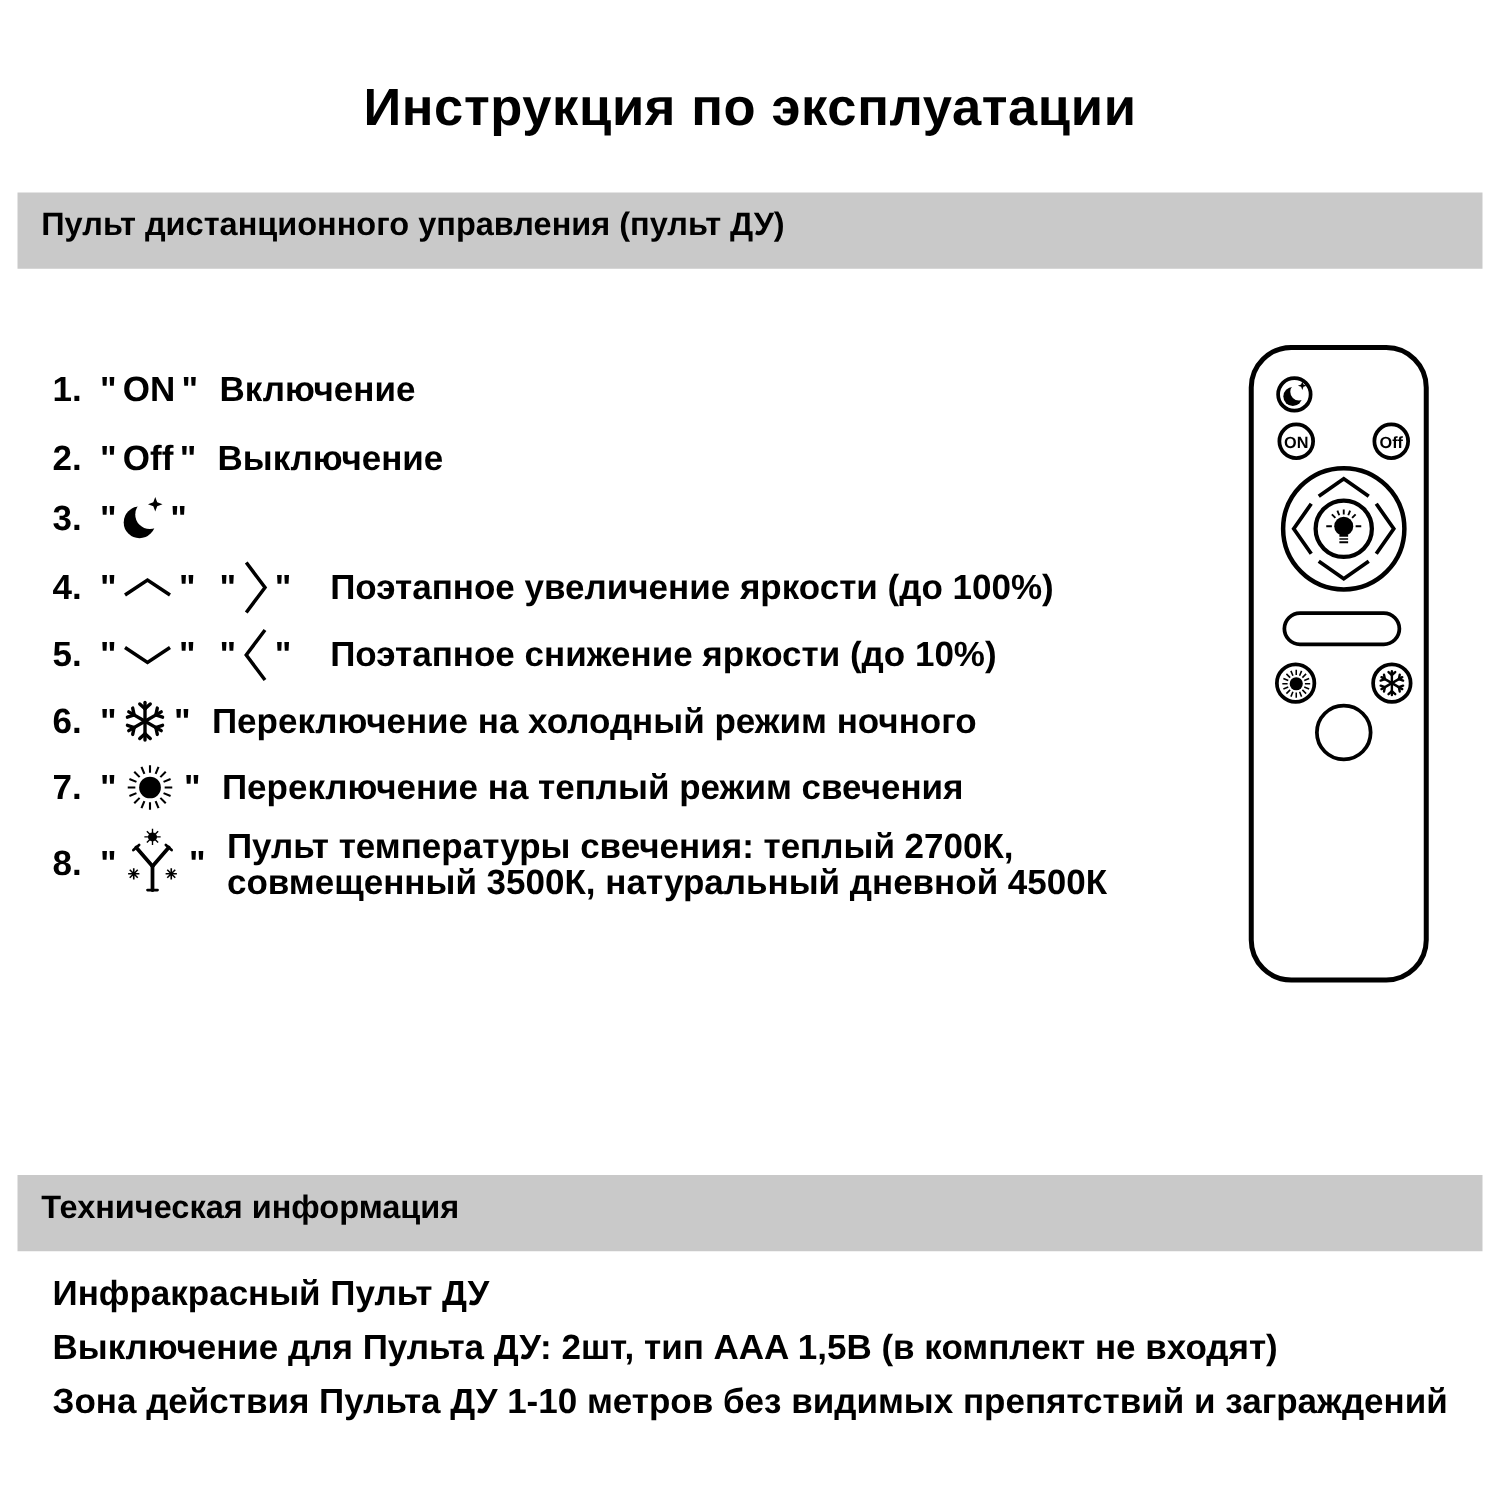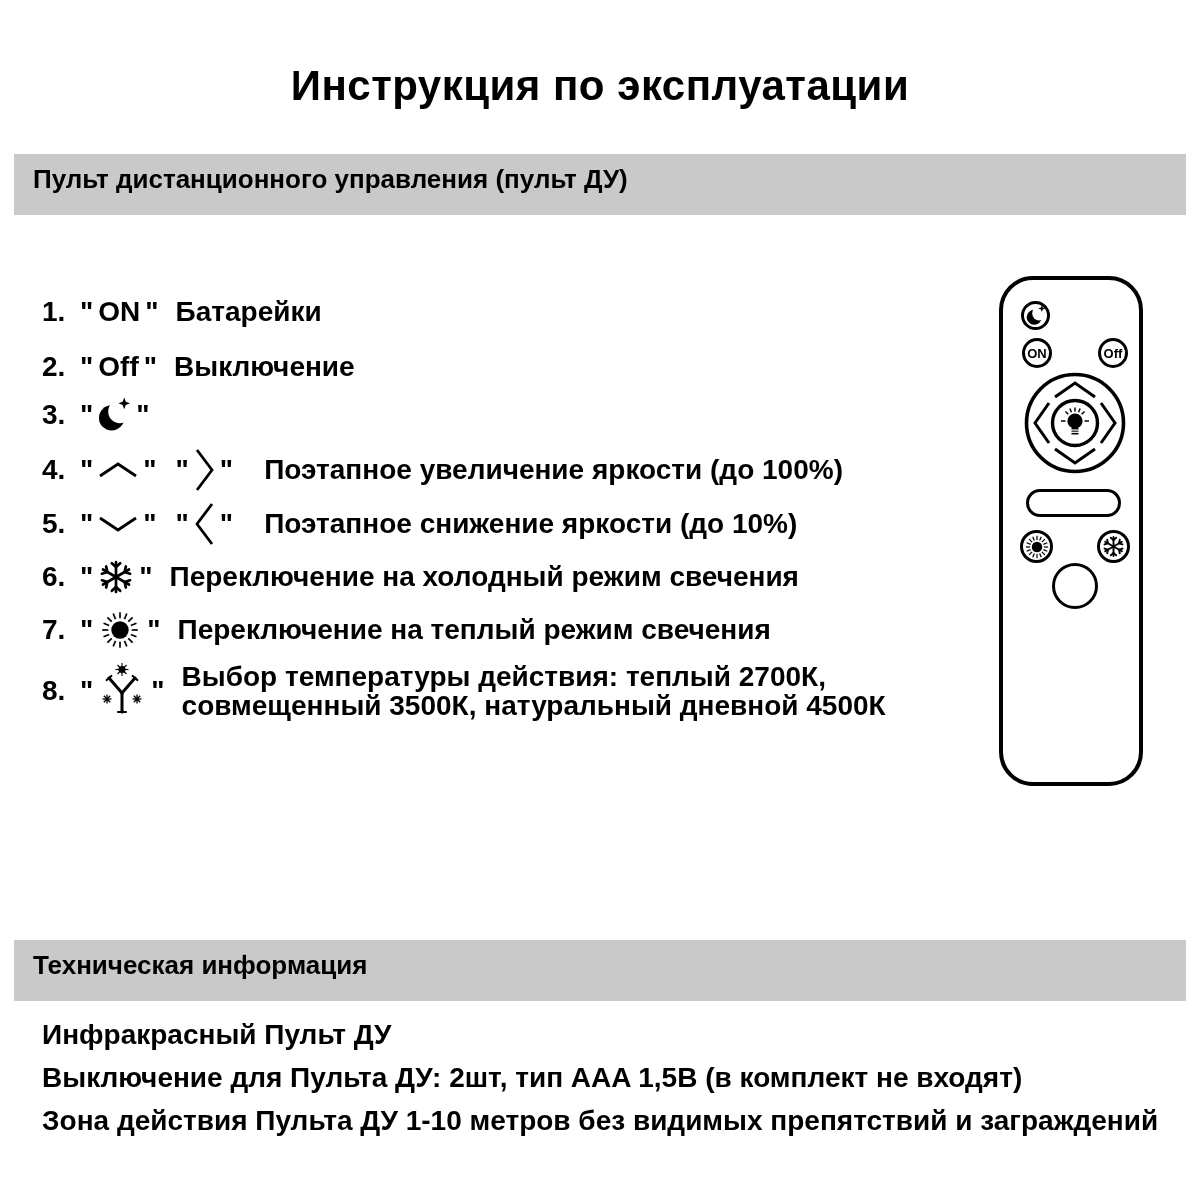--- a/index.html
+++ b/index.html
@@ -65,21 +65,21 @@
 
 <div class="band band-remote">
   <span>Пульт дистанционного управления (пульт ДУ)</span>
 </div>
 
 <div class="item" style="top:292px">
   <span class="num">1.</span>
   <span class="q">"</span>
   <span>ON</span>
   <span class="q">"</span>
-  <span class="desc">Батарейки</span>
+  <span class="desc">Включение</span>
 </div>
 
 <div class="item" style="top:347px">
   <span class="num">2.</span>
   <span class="q">"</span>
   <span>Off</span>
   <span class="q">"</span>
   <span class="desc">Выключение</span>
 </div>
 
@@ -150,21 +150,21 @@
       </defs>
       <use href="#sf-a"></use>
         <use href="#sf-a" transform="rotate(60 18 18)"></use>
         <use href="#sf-a" transform="rotate(120 18 18)"></use>
       <use href="#sf-a" transform="rotate(180 18 18)"></use>
         <use href="#sf-a" transform="rotate(240 18 18)"></use>
         <use href="#sf-a" transform="rotate(300 18 18)"></use>
     </svg>
   </span>
   <span class="q">"</span>
-  <span class="desc">Переключение на холодный режим свечения</span>
+  <span class="desc">Переключение на холодный режим ночного</span>
 </div>
 
 <div class="item" style="top:610px">
   <span class="num">7.</span>
   <span class="q">"</span>
   <span class="icon">
     <svg width="44" height="44" viewBox="0 0 42 42">
       <defs>
           <g id="ray-a" stroke="#000" stroke-width="1.6">
             <line x1="21" y1="9.8" x2="21" y2="4"></line>
@@ -226,21 +226,21 @@
         <line x1="34.5" y1="37" x2="43.5" y2="37"></line>
           <line x1="39" y1="32.5" x2="39" y2="41.5"></line>
         <line x1="35.8" y1="33.8" x2="42.2" y2="40.2"></line>
           <line x1="35.8" y1="40.2" x2="42.2" y2="33.8"></line>
       </g>
       <circle cx="39" cy="37" r="1.6" fill="#000"></circle>
     </svg>
   </span>
   <span class="q">"</span>
   <span class="desc8 desc">
-    <span>Выбор температуры действия: теплый 2700К,</span>
+    <span>Пульт температуры свечения: теплый 2700К,</span>
     <span>совмещенный 3500К, натуральный дневной 4500К</span>
   </span>
 </div>
 
 <div class="remote">
   <div class="rbtn btn-moon">
     <span class="icon">
       <svg width="20" height="21" viewBox="0 0 34 36">
         <circle cx="14" cy="21" r="13" fill="#000"></circle>
         <circle cx="22.5" cy="14.5" r="12" fill="#fff"></circle>

